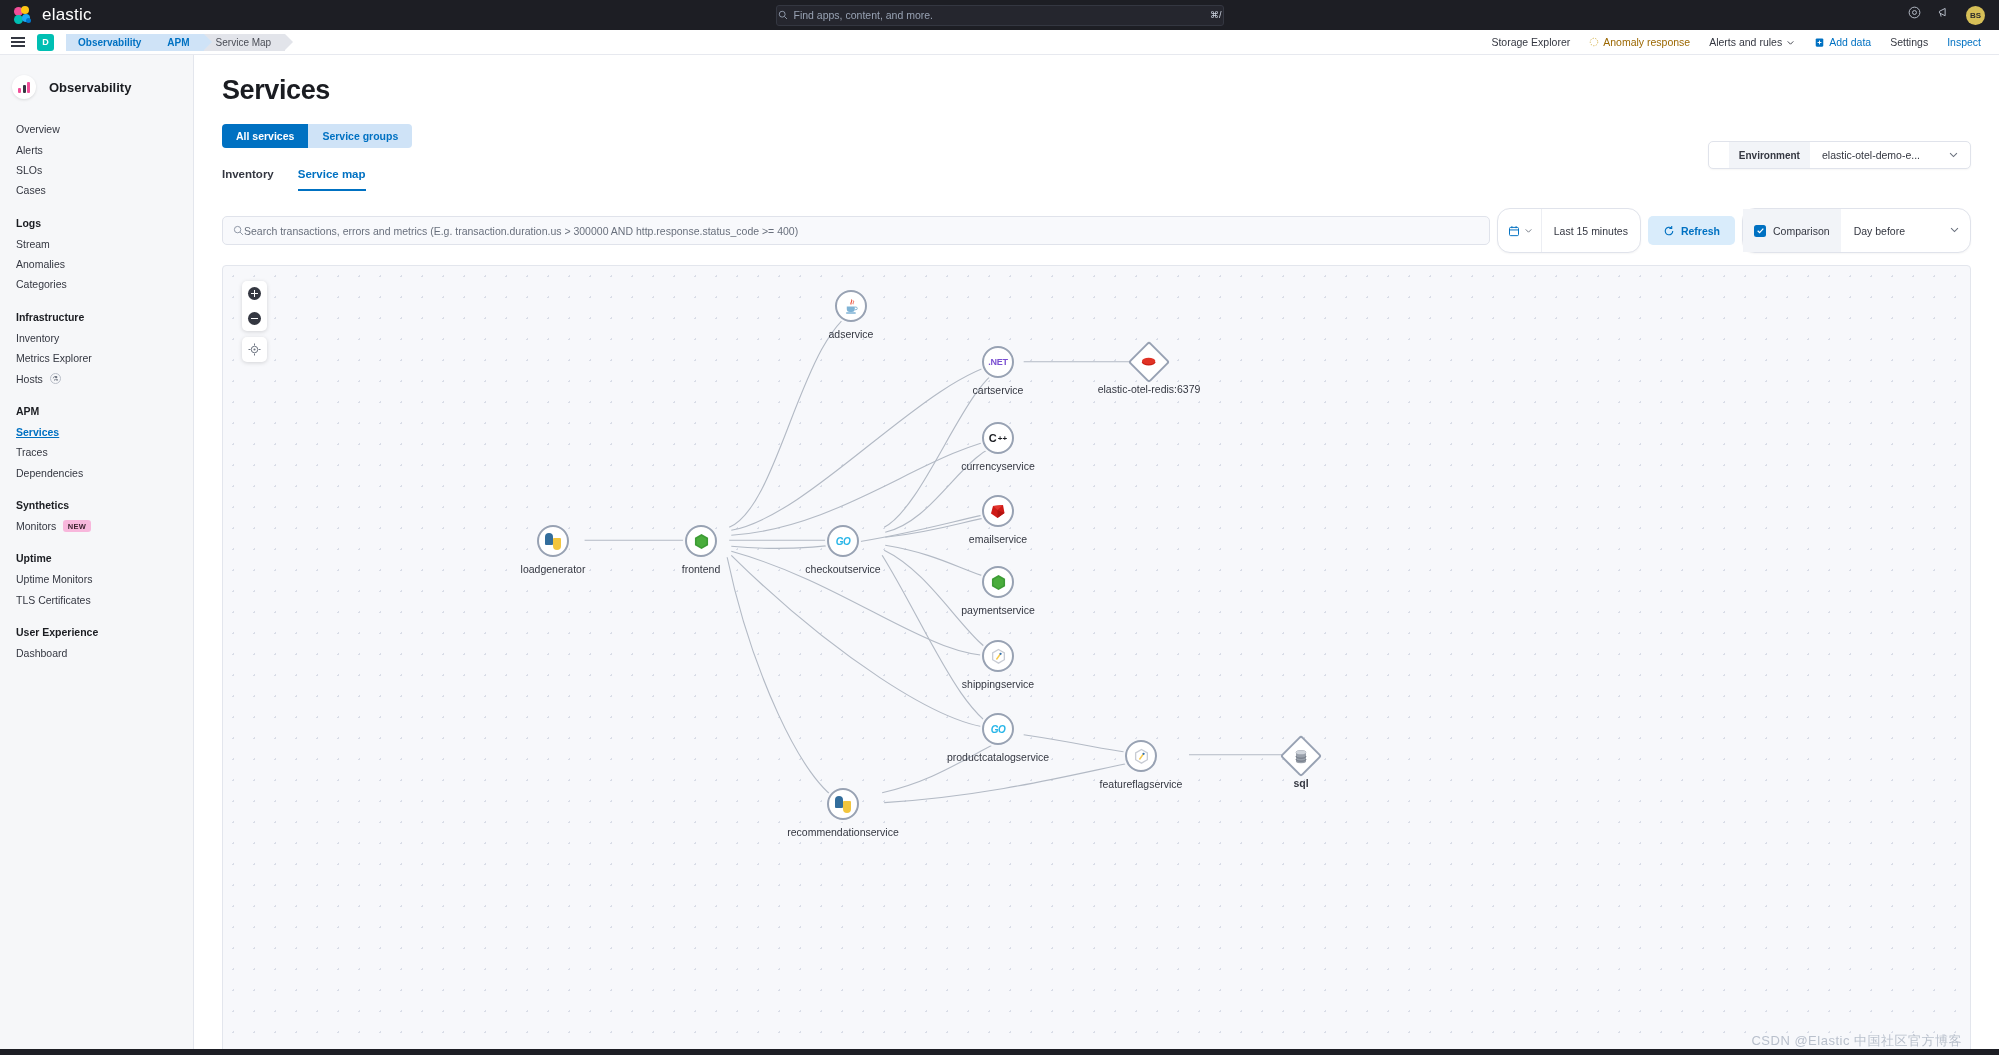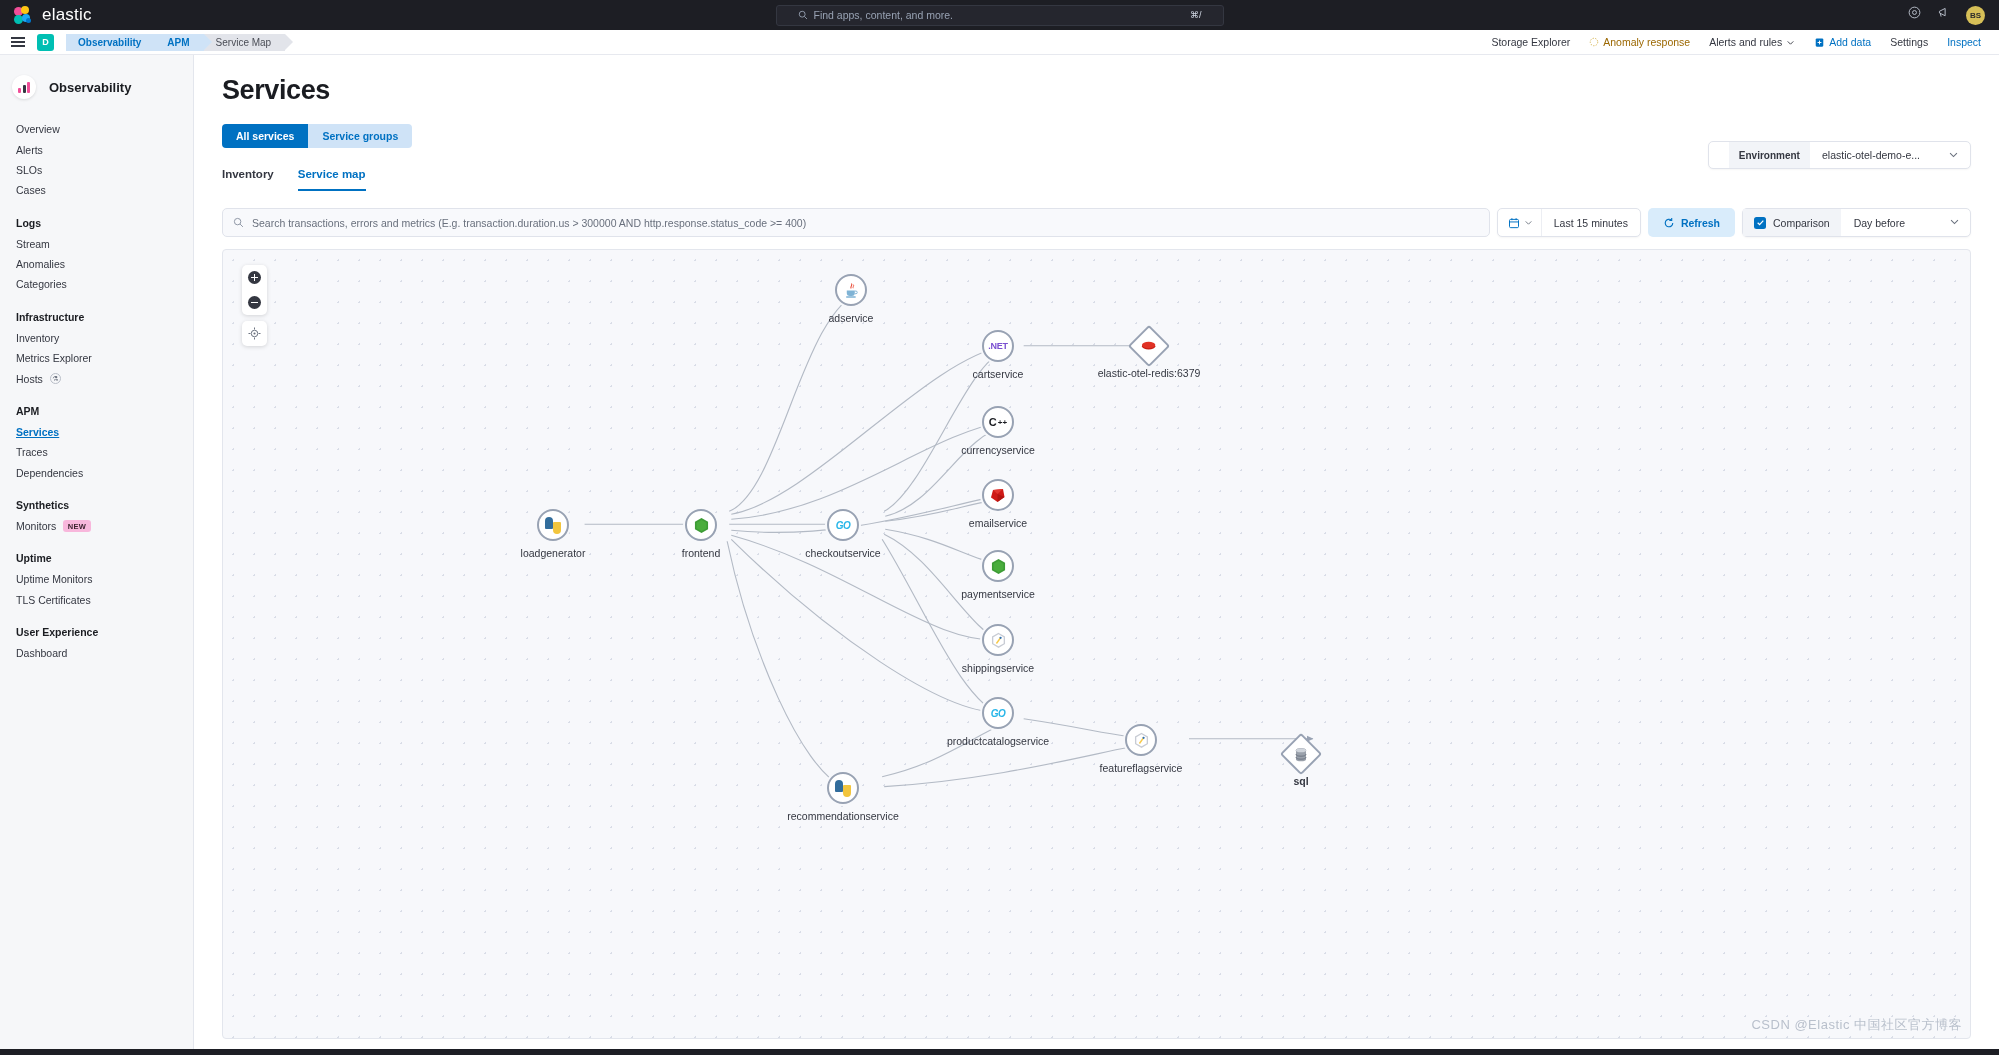--- a/index.html
+++ b/index.html
@@ -22,21 +22,21 @@
   .bl2 { width: 8px; height: 8px; background: #fec514; left: 7px; top: 0px; }
   .bl3 { width: 9px; height: 9px; background: #00bfb3; left: 0px; top: 9px; }
   .bl4 { width: 8px; height: 8px; background: #1ba9f5; left: 8px; top: 8px; }
   .bl5 { width: 5px; height: 5px; background: #0077cc; left: 12px; top: 12px; }
   .brand-name { color: #fff; font-size: 17px; letter-spacing: .2px; }
 
   .globalsearch {
     position: absolute; left: 50%; transform: translateX(-50%);
     width: 448px; height: 21px; background: #25262e;
     border: 1px solid #343741; border-radius: 3px;
-    display: flex; align-items: center; padding: 0 21px; gap: 6px;
+    display: flex; align-items: center; padding: 0 1px; gap: 6px;
   }
   .globalsearch .ph { color: #98a2b3; font-size: 10.5px; flex: 1; }
   .gs-kbd { color: #d3dae6; font-size: 9px; }
 
   .topbar-right {
     position: absolute; right: 14px; display: flex; align-items: flex-start; gap: 16px;
   }
   .tb-icon { color: #d3dae6; opacity: .85; display: flex; }
   .avatar {
     width: 19px; height: 19px; border-radius: 50%;
@@ -146,25 +146,25 @@
     background: #fff; box-shadow: 0 1px 2px rgba(0,0,0,.04); padding-left: 20px;
   }
   .env-label { background: #f2f4f8; color: #343741; font-size: 10px; font-weight: 700; padding: 0 10px; height: 100%; display: flex; align-items: center; }
   .env-value { font-size: 10.5px; color: #343741; padding: 0 11px 0 12px; display: flex; align-items: center; gap: 28px; }
   .chev { font-size: 9px; color: #69707d; }
 
   
   .querybar { display: flex; align-items: center; gap: 7px; margin: 17px 28px 0 28px; }
   .qb-search {
     flex: 1; height: 29px; background: #f8f9fc; border: 1px solid #e0e3eb; border-radius: 5px;
-    display: flex; align-items: center; gap: 8px; padding: 0 10px;
+    display: flex; align-items: center; padding: 0 10px;
   }
   .qb-search .ph { color: #69707d; font-size: 10.5px; }
   .qb-box {
-    height: 29px; border: 1px solid #e0e3eb; border-radius: 5px; background: #fff;
+    height: 45px; border: 1px solid #e0e3eb; border-radius: 13px; background: #fff;
     display: flex; align-items: center; box-shadow: 0 1px 2px rgba(0,0,0,.04);
   }
   .qb-date { display: flex; align-items: center; }
   .qb-cal { display: flex; align-items: center; gap: 4px; padding: 0 8px 0 10px; border-right: 1px solid #eceef3; height: 100%; }
   .qb-range { font-size: 10.5px; color: #343741; padding: 0 12px; }
   .qb-refresh {
     background: #d9ecfb; color: #0071c2; font-size: 10.5px; font-weight: 700;
     display: flex; align-items: center; gap: 6px; padding: 0 15px; height: 29px;
     border-radius: 5px; cursor: pointer;
   }
@@ -659,21 +659,21 @@
         <div class="node-circle">
           <svg class="g-rust" viewBox="0 0 18 18">
             <path d="M9 1.6 L15.2 5.2 L15.2 12.4 L9 16 L2.8 12.4 L2.8 5.2 Z" fill="none" stroke="#c8ccd4" stroke-width="1.4"></path>
             <path d="M6.2 11.6 L10.6 5.6 L11.8 6.6 L7.4 12.6 Z" fill="#f7c948"></path>
             <circle cx="11.2" cy="6.1" r="1.2" fill="#2f6fb0"></circle>
           </svg>
         </div>
         <div class="node-label">featureflagservice</div>
       </div>
 
-      <div class="node dm" style="left:1078px; top:504px;font-weight:bold;">
+      <div class="node dm" style="left:1078px; top:490px;font-weight:bold;">
         <div class="node-diamond">
           <svg class="g-db" viewBox="0 0 14 16">
             <ellipse cx="7" cy="3.2" rx="5.4" ry="2.2" fill="#6b7280"></ellipse>
             <path d="M1.6 3.2 v9.6 a5.4 2.2 0 0 0 10.8 0 V3.2" fill="#9aa1ab"></path>
             <ellipse cx="7" cy="3.2" rx="5.4" ry="2.2" fill="#cfd4db"></ellipse>
             <path d="M1.6 7.4 a5.4 2.2 0 0 0 10.8 0" fill="none" stroke="#6b7280" stroke-width="1"></path>
             <path d="M1.6 10.6 a5.4 2.2 0 0 0 10.8 0" fill="none" stroke="#6b7280" stroke-width="1"></path>
           </svg>
         </div>
         <div class="node-label">sql</div>

